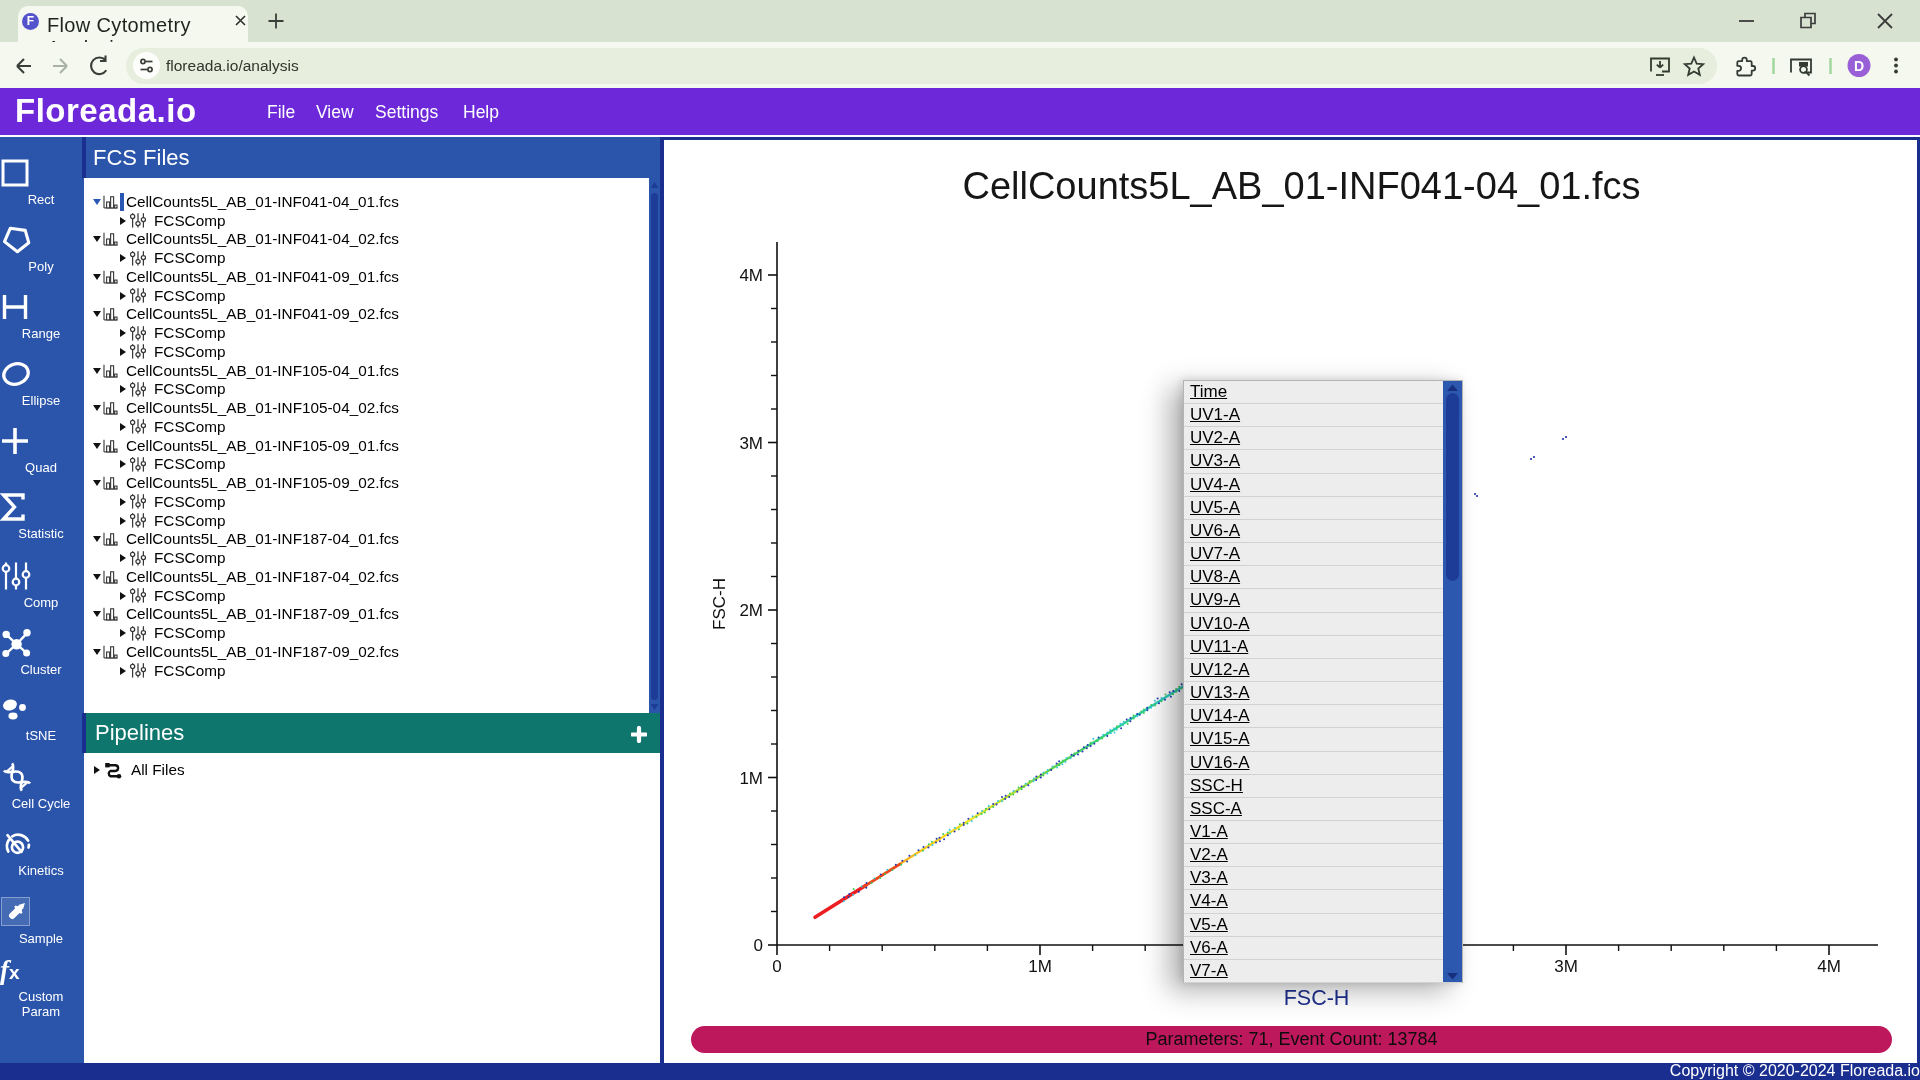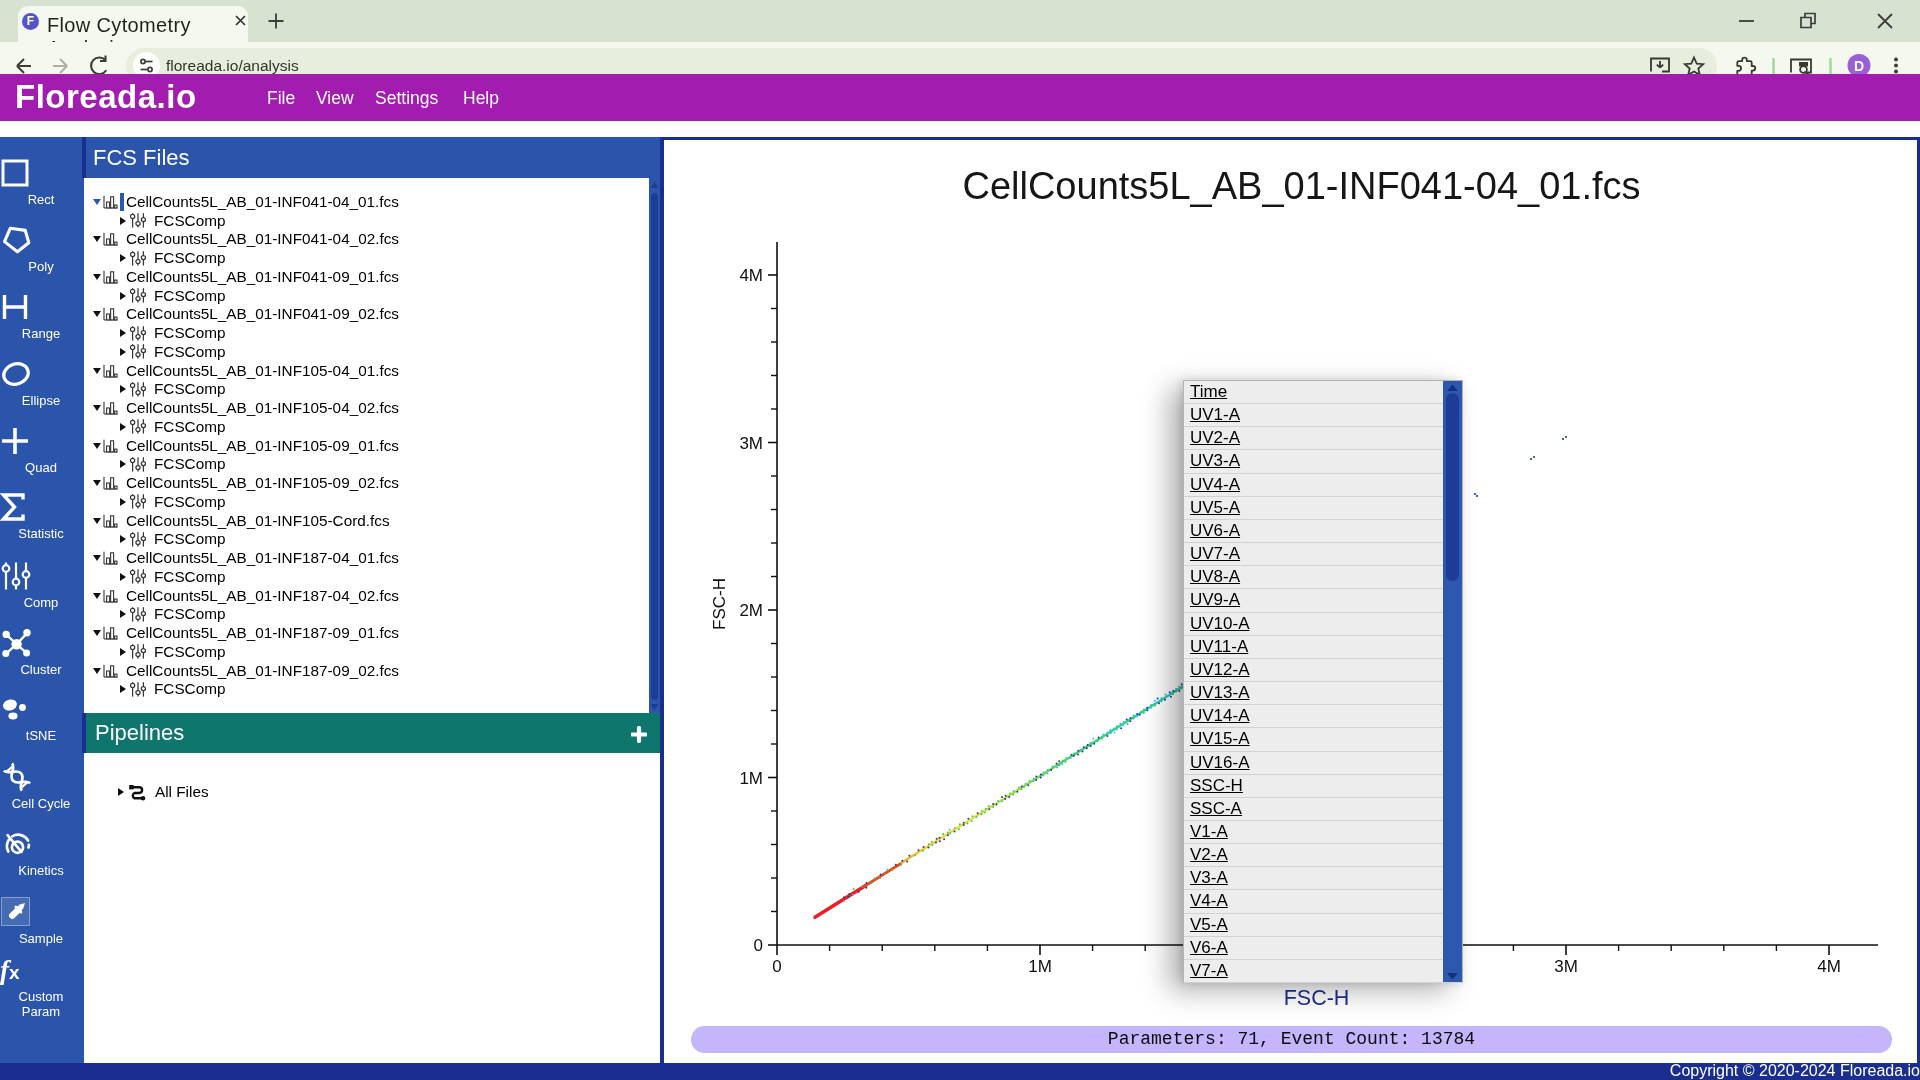--- a/index.html
+++ b/index.html
@@ -14,21 +14,21 @@
 #tabx { position:absolute; left:212px; top:5px; width:20px; height:20px; font-size:15px; color:#2c2f2b; text-align:center; line-height:20px; }
 #newtab { position:absolute; left:266px; top:11px; width:20px; height:20px; color:#3a3e39; }
 #winbtns { position:absolute; right:0; top:0; height:42px; }
 
 #toolbar { position:absolute; left:0; top:42px; width:1920px; height:48px; background:#f4f8ee; }
 #pill { position:absolute; left:126px; top:48px; width:1591px; height:36px; border-radius:18px; background:#e7eedd; }
 #pillcirc { position:absolute; left:133px; top:52px; width:27px; height:27px; border-radius:50%; background:#fdfefb; }
 #url { position:absolute; left:166px; top:57px; font-size:15.5px; color:#30352d; }
 
 
-#appbar { position:absolute; left:0; top:74px; width:1920px; height:47px; background:#a21caf; color:#fff; }
+#appbar { position:absolute; left:0; top:88px; width:1920px; height:47px; background:#6d28d9; color:#fff; }
 #logo { position:absolute; left:15px; top:4px; font-size:33px; font-weight:700; letter-spacing:0.5px; }
 .menu { position:absolute; top:14px; font-size:17.5px; }
 
 #sidebar { position:absolute; left:0; top:137px; width:82px; height:926px; background:#2b55ab; }
 .tool { position:absolute; left:0; width:82px; text-align:center; color:#fff; }
 .ticon { height:38px; display:flex; align-items:center; }
 .tlab { font-size:13px; line-height:15px; }
 .fx i { font-size:27px; font-weight:700; font-family:"Liberation Serif",serif; }
 .fx b { font-size:19px; }
 
@@ -46,26 +46,26 @@
 .w6 { width:8px; }
 .ftxt { font-size:15.3px; color:#000; }
 .ctxt { font-size:15.3px; color:#000; margin-left:8px; }
 
 #fcsscroll { position:absolute; left:649px; top:178px; width:11px; height:535px; background:#2b55ab; }
 #fthumb { position:absolute; left:651px; top:193px; width:7px; height:507px; border-radius:4px; background:#1d3c97; }
 
 #pipehead { position:absolute; left:82px; top:713px; width:578px; height:40px; background:#0f766e; border-left:4px solid #1a2e8f; color:#fff; font-size:22px; line-height:40px; padding-left:9px; }
 
 #pipelist { position:absolute; left:84px; top:753px; width:576px; height:310px; background:#fff; }
-#allfiles { position:absolute; left:0; top:30px; display:flex; align-items:center;margin-left:24px; }
+#allfiles { position:absolute; left:0; top:8px; display:flex; align-items:center; }
 
 #main { position:absolute; left:664px; top:137px; width:1256px; height:926px; background:#fff; border-top:3px solid #1a2e8f; border-right:3px solid #1a2e8f; }
 #title { position:absolute; left:664px; top:165px; width:1253px; text-align:center; font-size:38px; color:#161616; padding-left:22px; }
 #xlab { position:absolute; left:664px; top:986px; width:1253px; text-align:center; font-size:21.5px; color:#1e2f8f; padding-left:52px; }
-#pillbar { position:absolute; left:691px; top:1026px; width:1201px; height:27px; border-radius:13.5px; background:#c4b5fd; font-size:18px; color:#0c0c0c; text-align:center; line-height:27px;font-family:Liberation Mono, monospace; }
+#pillbar { position:absolute; left:691px; top:1026px; width:1201px; height:27px; border-radius:13.5px; background:#be185d; font-size:18px; color:#0c0c0c; text-align:center; line-height:27px; }
 #footer { position:absolute; left:0; top:1063px; width:1920px; height:17px; background:#1a2e8f; color:#fff; font-size:16px; text-align:right; line-height:16px; }
 
 #dropdown { position:absolute; left:1183px; top:380px; width:280px; height:603px; background:#ededed; border:1px solid #b4b4b4; box-shadow:-14px 8px 26px rgba(0,0,0,0.30), -2px 0 8px rgba(0,0,0,0.12);text-decoration:underline; }
 .opt { height:23.17px; font-size:17px; color:#000; padding-left:6px; border-bottom:1px solid #d2d2d2; line-height:22px; }
 #ddscroll { position:absolute; right:0; top:0; width:19px; height:601px; background:#2c58b0; }
 #ddthumb { position:absolute; left:3px; top:12px; width:13px; height:188px; border-radius:6.5px; background:#1d3c97; }
 .tick { font-size:17px; fill:#111; font-family:"Liberation Sans",sans-serif; }
 </style></head>
 <body>
 
@@ -514,34 +514,20 @@
         <g stroke="#383838" stroke-width="1.25" fill="#fff">
           <path d="M2.6 1.2 V15.6"></path>
           <circle cx="2.6" cy="4.4" r="2.1"></circle>
           <path d="M8 1.2 V15.6"></path>
           <circle cx="8" cy="11.6" r="2.1"></circle>
           <path d="M13.4 1.2 V15.6"></path>
           <circle cx="13.4" cy="7.6" r="2.1"></circle>
         </g>
       </svg>
       <span class="ctxt">FCSComp</span>
-    </div>
-<div class="frow">
-      <span class="tri "></span>
-      <svg class="hic" width="15" height="14" viewBox="0 0 15 14">
-        <g stroke="#3d3d3d" stroke-width="1.15" fill="#fff">
-          <path d="M1 0.8 V12.9"></path>
-          <path d="M1 12.9 H14.4"></path>
-          <rect x="3.6" y="7.0" width="3.0" height="5.9"></rect>
-          <rect x="7.6" y="1.8" width="3.0" height="11.1"></rect>
-          <rect x="11.6" y="10.1" width="2.4" height="2.8"></rect>
-        </g>
-      </svg>
-      <span class="w6"></span>
-      <span class="ftxt">CellCounts5L_AB_01-INF105-Cord.fcs</span>
     </div>
 <div class="crow">
       <span class="tri2"></span>
       <svg class="cic" width="16" height="17" viewBox="0 0 16 17">
         <g stroke="#383838" stroke-width="1.25" fill="#fff">
           <path d="M2.6 1.2 V15.6"></path>
           <circle cx="2.6" cy="4.4" r="2.1"></circle>
           <path d="M8 1.2 V15.6"></path>
           <circle cx="8" cy="11.6" r="2.1"></circle>
           <path d="M13.4 1.2 V15.6"></path>

